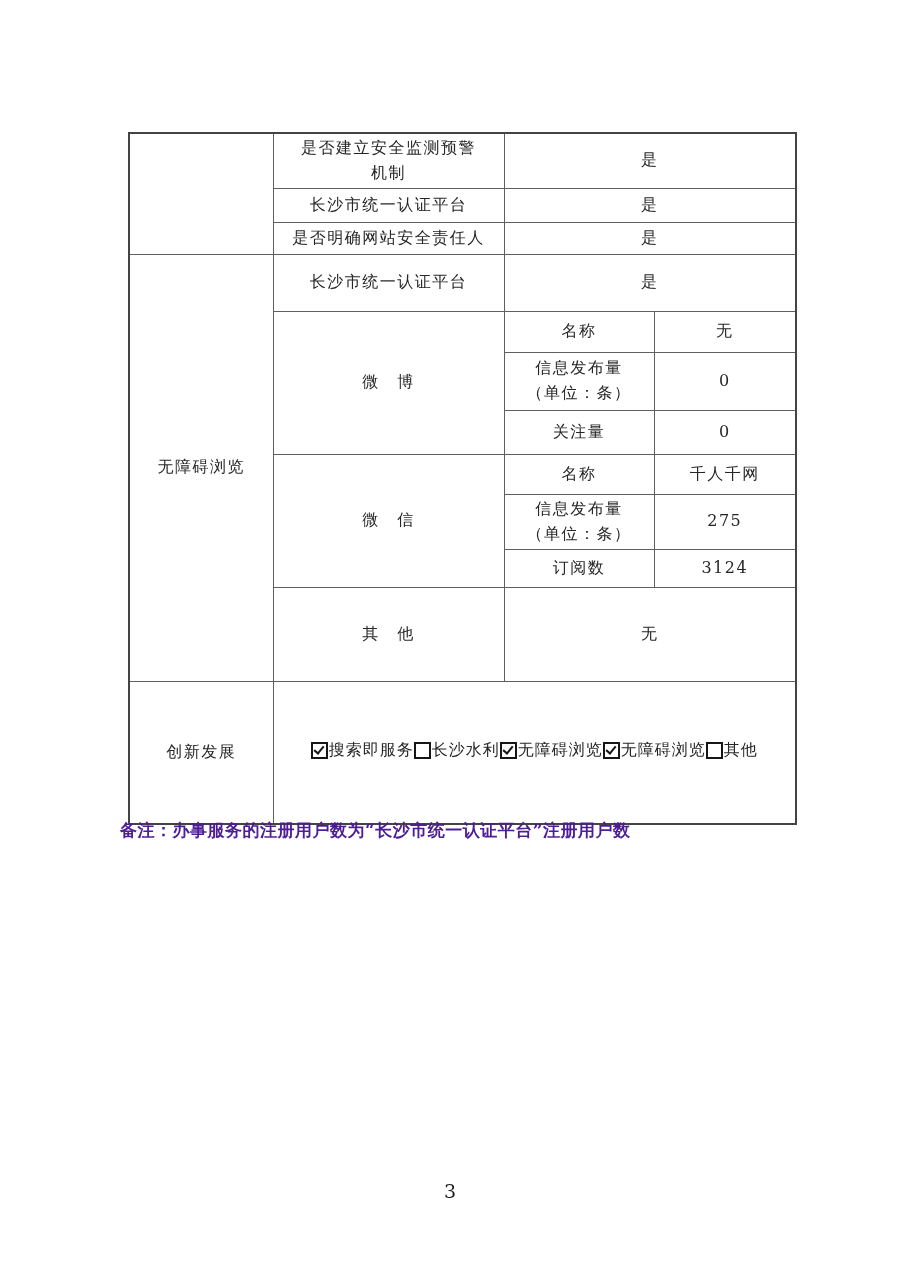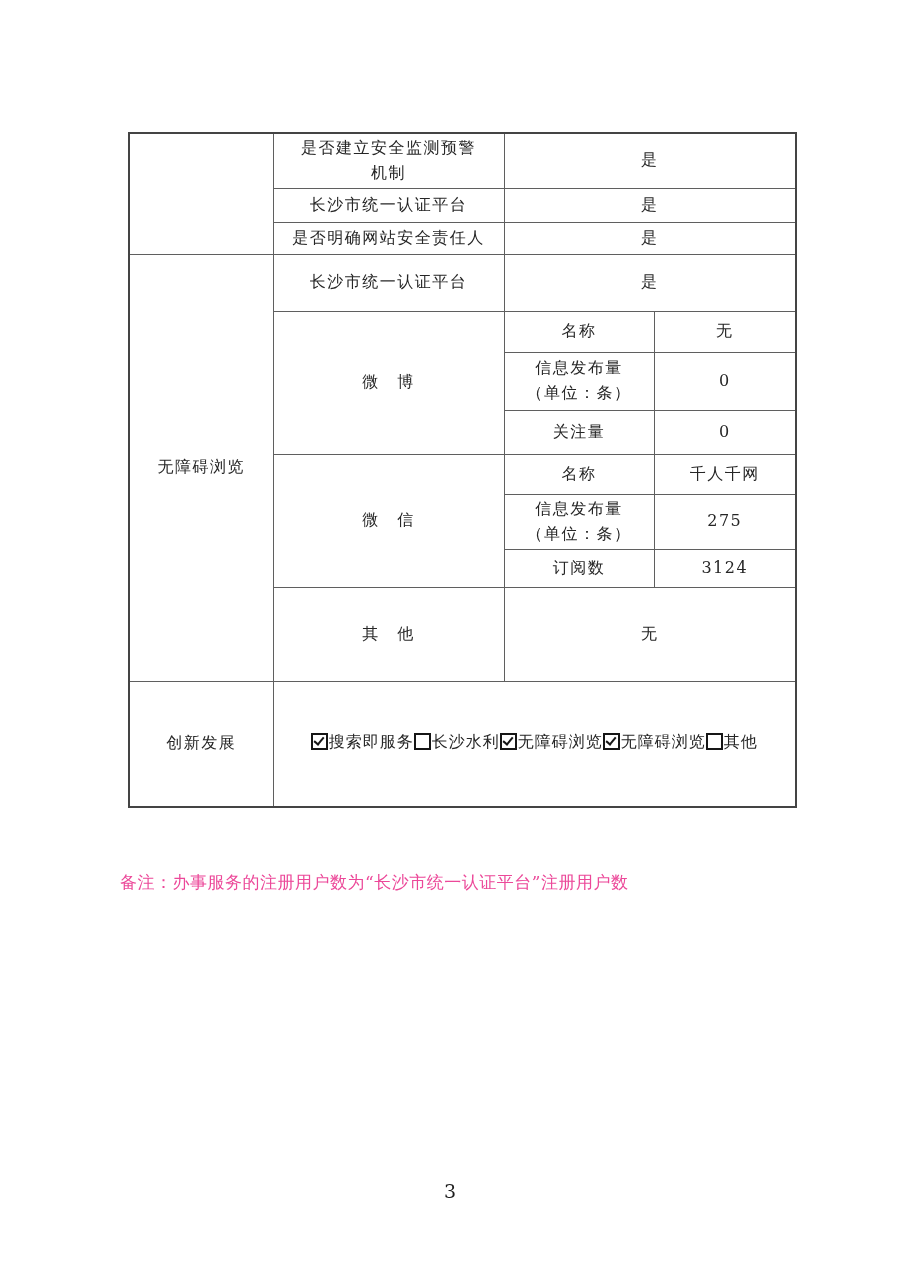--- a/index.html
+++ b/index.html
@@ -67,26 +67,26 @@
     border-bottom: 2.5px solid #161616;
     transform: rotate(-50deg);
   }
   .cb-label {
     font-size: 16px;
     letter-spacing: 1px;
   }
   .note {
     position: absolute;
     left: 120px;
-    top: 871px;
+    top: 819px;
     width: 680px;
     font-size: 17px;
-    font-weight: normal;
+    font-weight: bold;
     letter-spacing: 0.5px;
-    color: #ec4899;
+    color: #4c1d95;
   }
   .page-number {
     position: absolute;
     left: 0;
     right: 0;
     top: 1180px;
     text-align: center;
     font-size: 19px;
     color: #1c1c1c;
   }
@@ -146,21 +146,21 @@
       <td class="num">275</td>
     </tr>
     <tr style="height:38px">
       <td>订阅数</td>
       <td class="num">3124</td>
     </tr>
     <tr style="height:94px">
       <td>其　他</td>
       <td colspan="2">无</td>
     </tr>
-    <tr style="height:126px">
+    <tr style="height:143px">
       <td>创新发展</td>
       <td colspan="3" class="innovation-cell">
         <span><span class="cb-item">
               <span class="checkbox checked"></span>
               <span class="cb-label">搜索即服务</span>
             </span><span class="cb-item">
               <span class="checkbox"></span>
               <span class="cb-label">长沙水利</span>
             </span><span class="cb-item">
               <span class="checkbox checked"></span>

